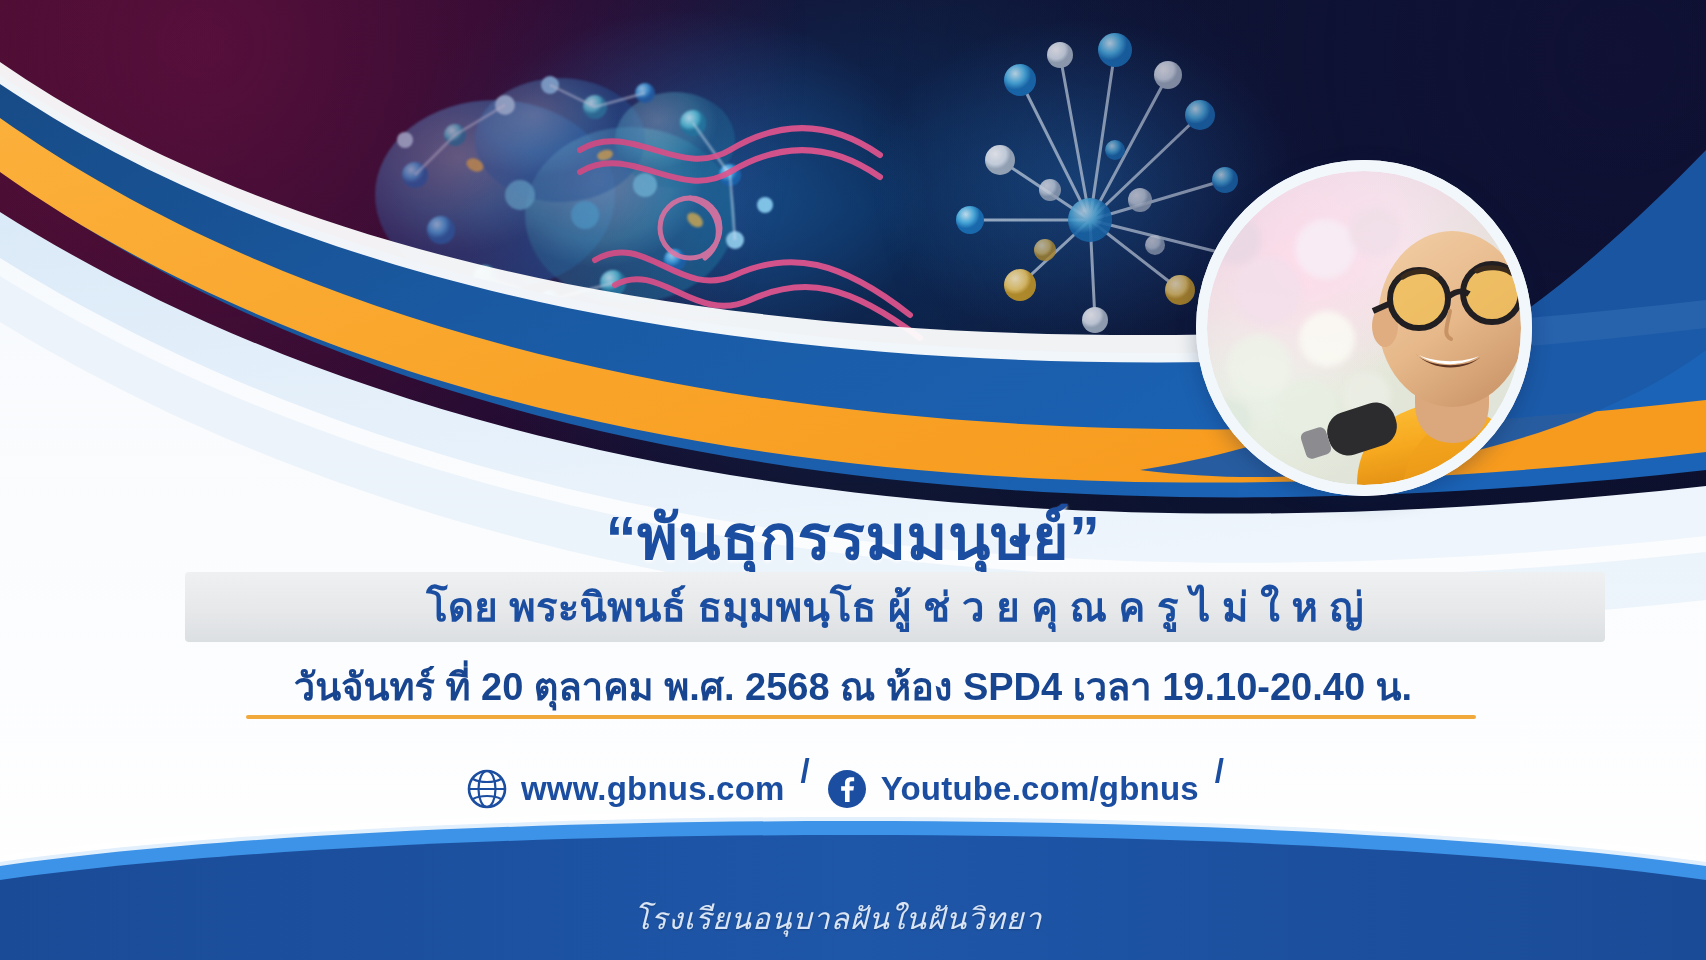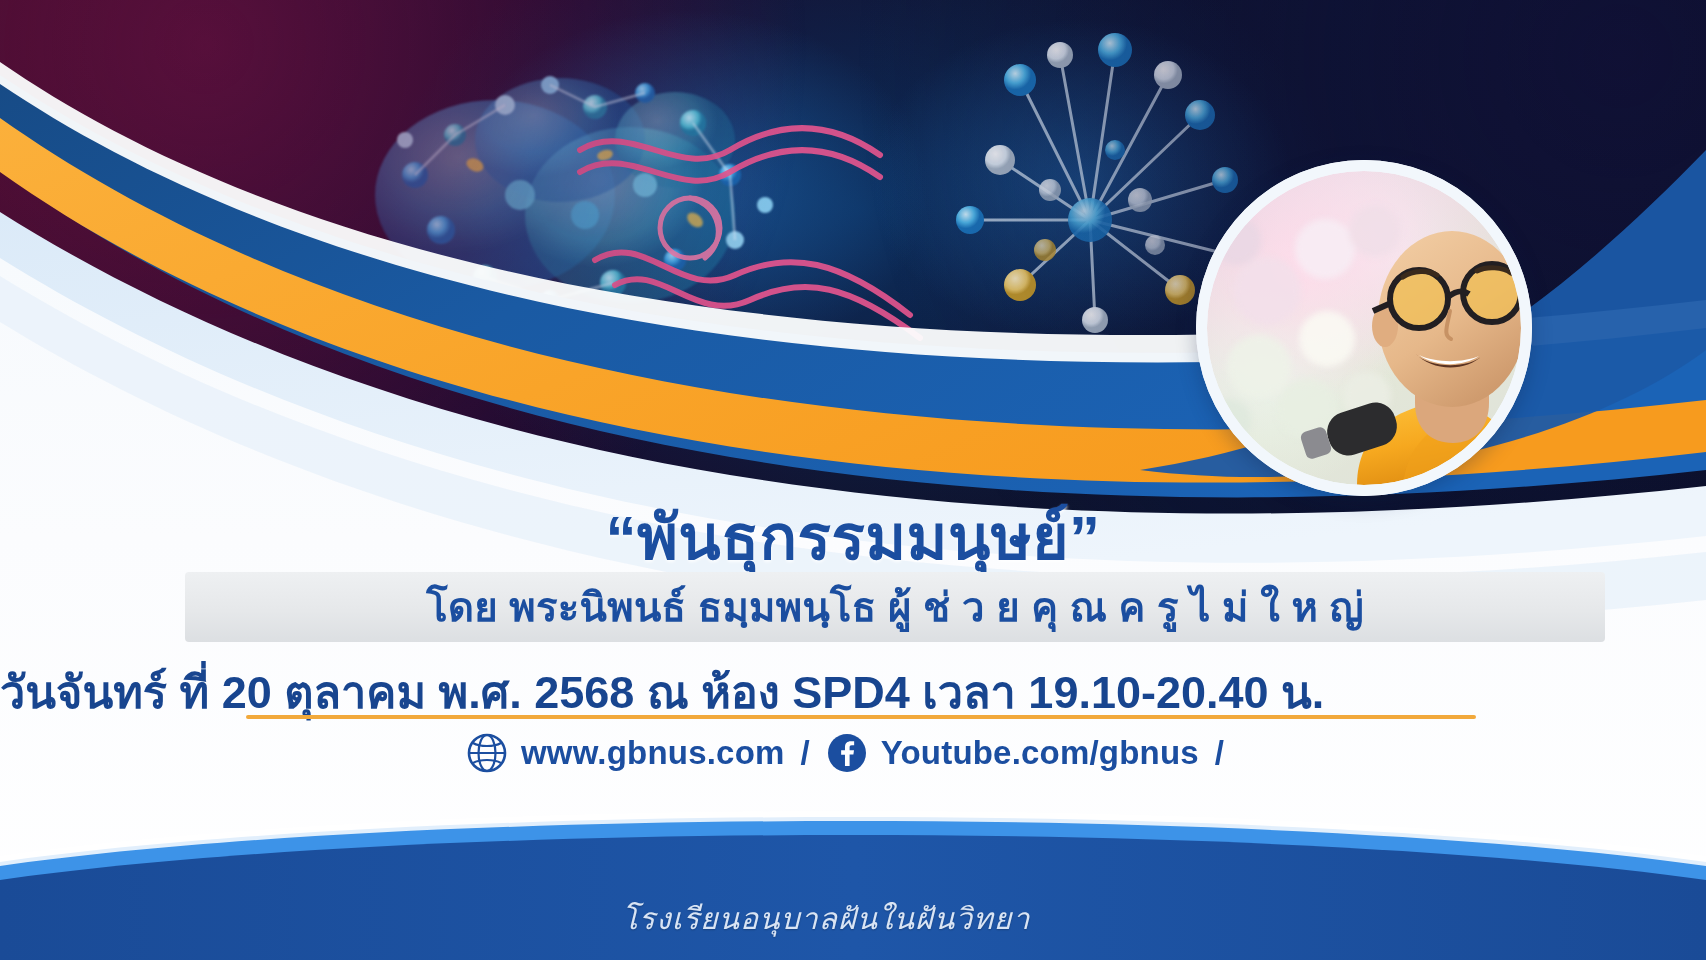--- a/index.html
+++ b/index.html
@@ -55,43 +55,43 @@
     position:absolute;left:140px;top:102px;width:1420px;height:70px;
     background:linear-gradient(180deg,#eef0f2 0%,#e6e8ea 55%,#dcdfe2 100%);
     border-radius:4px;
     display:flex;align-items:center;justify-content:center;margin-left:45px;
   }
   .subtitle{
     color:#1b4ea0;font-weight:bold;font-size:40px;white-space:nowrap;
     letter-spacing:.3px;
   }
   .dateline{
-    position:absolute;left:0;right:0;top:186px;text-align:left;
-    color:#18458f;font-weight:bold;font-size:45px;white-space:nowrap;
+    position:absolute;left:0;right:0;top:186px;text-align:center;
+    color:#18458f;font-weight:bold;font-size:38px;white-space:nowrap;
   }
   .divider{
     position:absolute;left:246px;top:245px;width:1230px;height:4px;
     background:#F2A93B;border-radius:2px;
   }
   .links{
     position:absolute;left:0;right:0;top:262px;
     display:flex;align-items:center;justify-content:center;gap:0px;
     white-space:nowrap;
   }
-  .link-item{display:flex;align-items:center;gap:13px;}
+  .link-item{display:flex;align-items:center;gap:13px;margin-top:36px;}
   .link-text{
     color:#1b4ea0;font-weight:bold;font-size:33px;letter-spacing:.2px;
   }
   .sep{color:#1b4ea0;font-weight:bold;font-size:33px;margin:0 16px;}
 
   .icon-globe,.icon-fb,.icon-yt{display:block;}
 
   
   .footer-band{
-    position:absolute;left:0;bottom:0;width:1652px;height:135px;
+    position:absolute;left:12px;bottom:0;width:1652px;height:135px;
   }
   .signature{
     position:absolute;left:0;right:0;bottom:18px;text-align:center;
     color:#e9f1fb;font-family:"DejaVu Serif",serif;font-style:italic;
     font-size:30px;opacity:.92;letter-spacing:1px;
     text-shadow:0 1px 2px rgba(0,0,0,.25);
   }
 
   
   .portrait-wrap{

